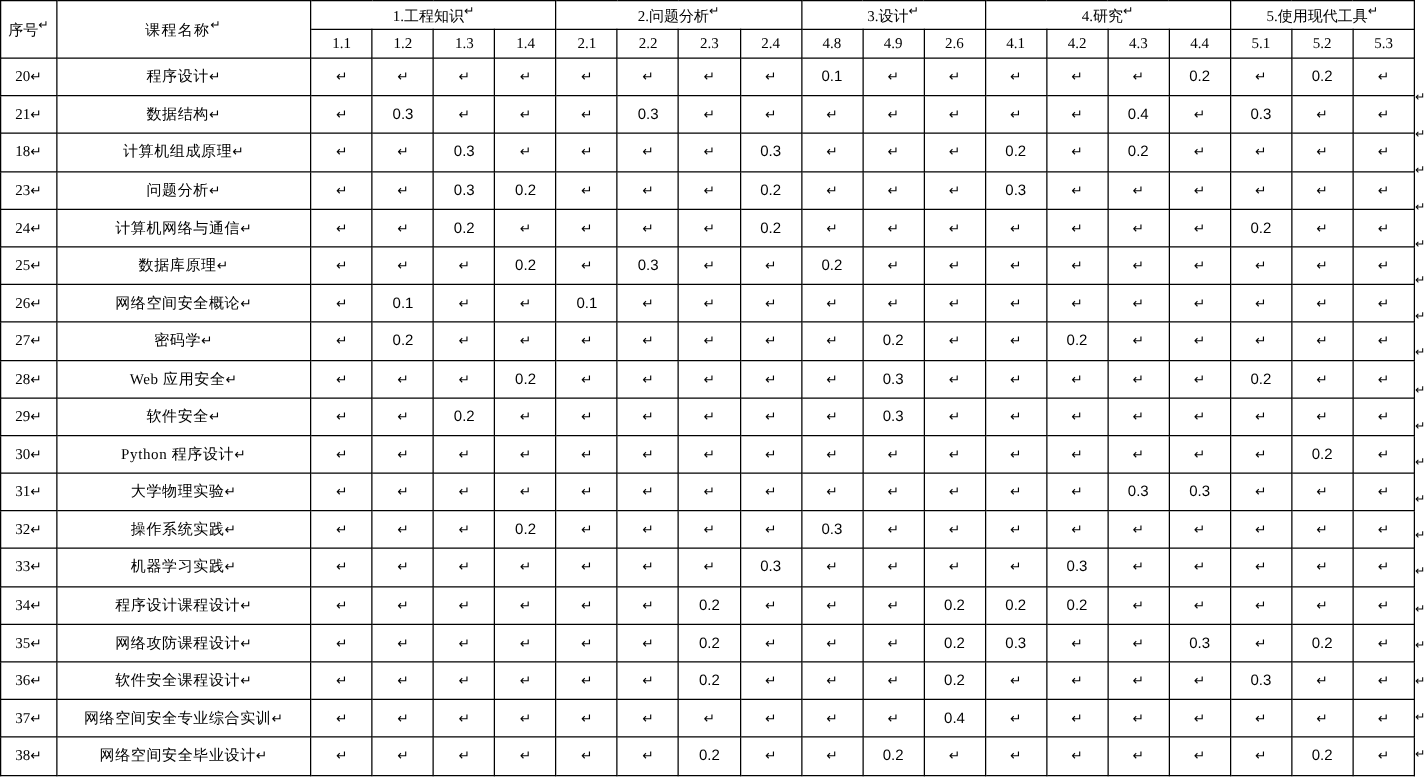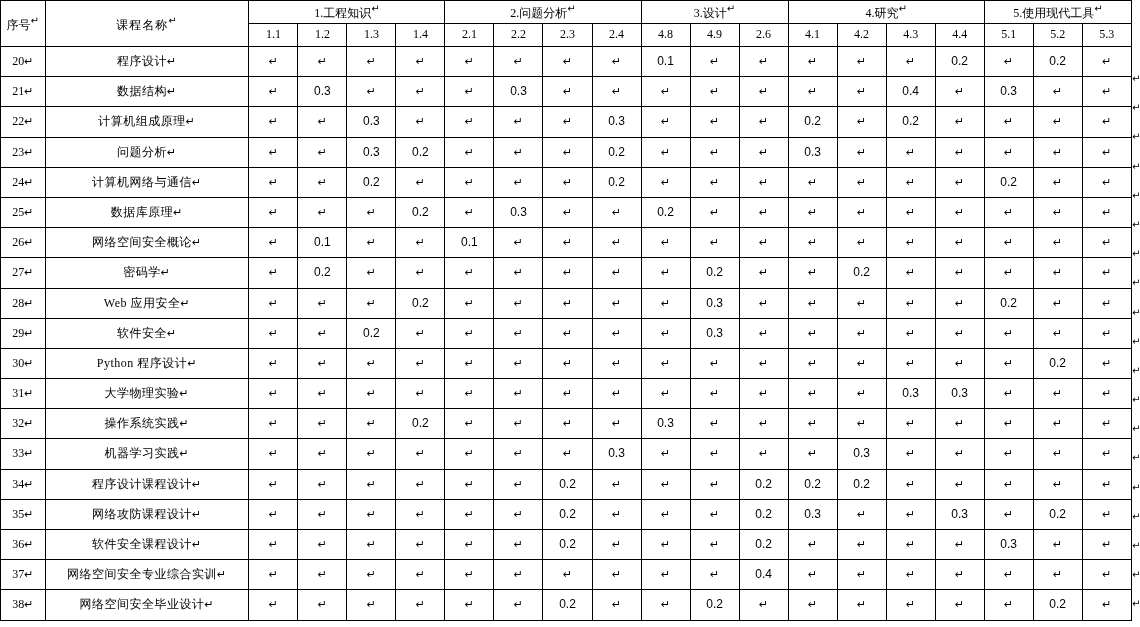--- a/index.html
+++ b/index.html
@@ -209,21 +209,21 @@
           <td class="cell"><span class="pmark">↵</span></td>
           <td class="cell"><span class="pmark">↵</span></td>
           <td class="cell"><span class="pmark">↵</span></td>
           <td class="cell"><span class="val">0.4</span></td>
           <td class="cell"><span class="pmark">↵</span></td>
           <td class="cell"><span class="val">0.3</span></td>
           <td class="cell"><span class="pmark">↵</span></td>
           <td class="cell"><span class="pmark">↵</span></td>
         </tr>
         <tr>
-          <td class="row-idx cell"><span>22</span><span class="pmark">↵</span></td>
+          <td class="row-idx cell"><span>18</span><span class="pmark">↵</span></td>
           <td class="row-name cell"><span>计算机组成原理</span><span class="pmark">↵</span></td>
           <td class="cell"><span class="pmark">↵</span></td>
           <td class="cell"><span class="pmark">↵</span></td>
           <td class="cell"><span class="val">0.3</span></td>
           <td class="cell"><span class="pmark">↵</span></td>
           <td class="cell"><span class="pmark">↵</span></td>
           <td class="cell"><span class="pmark">↵</span></td>
           <td class="cell"><span class="pmark">↵</span></td>
           <td class="cell"><span class="val">0.3</span></td>
           <td class="cell"><span class="pmark">↵</span></td>

